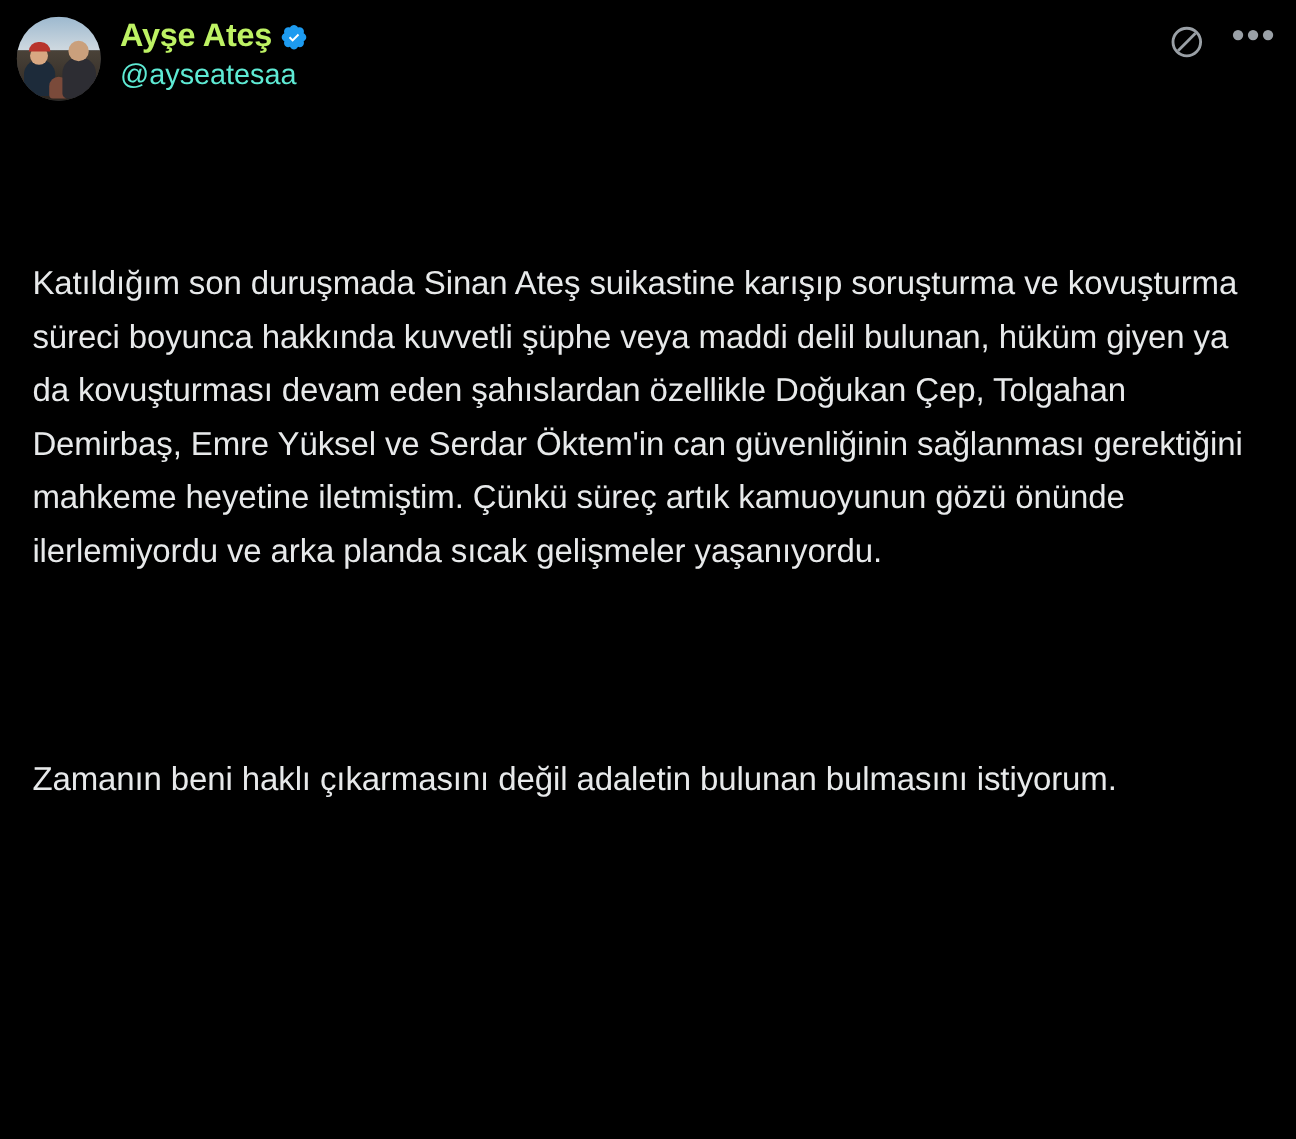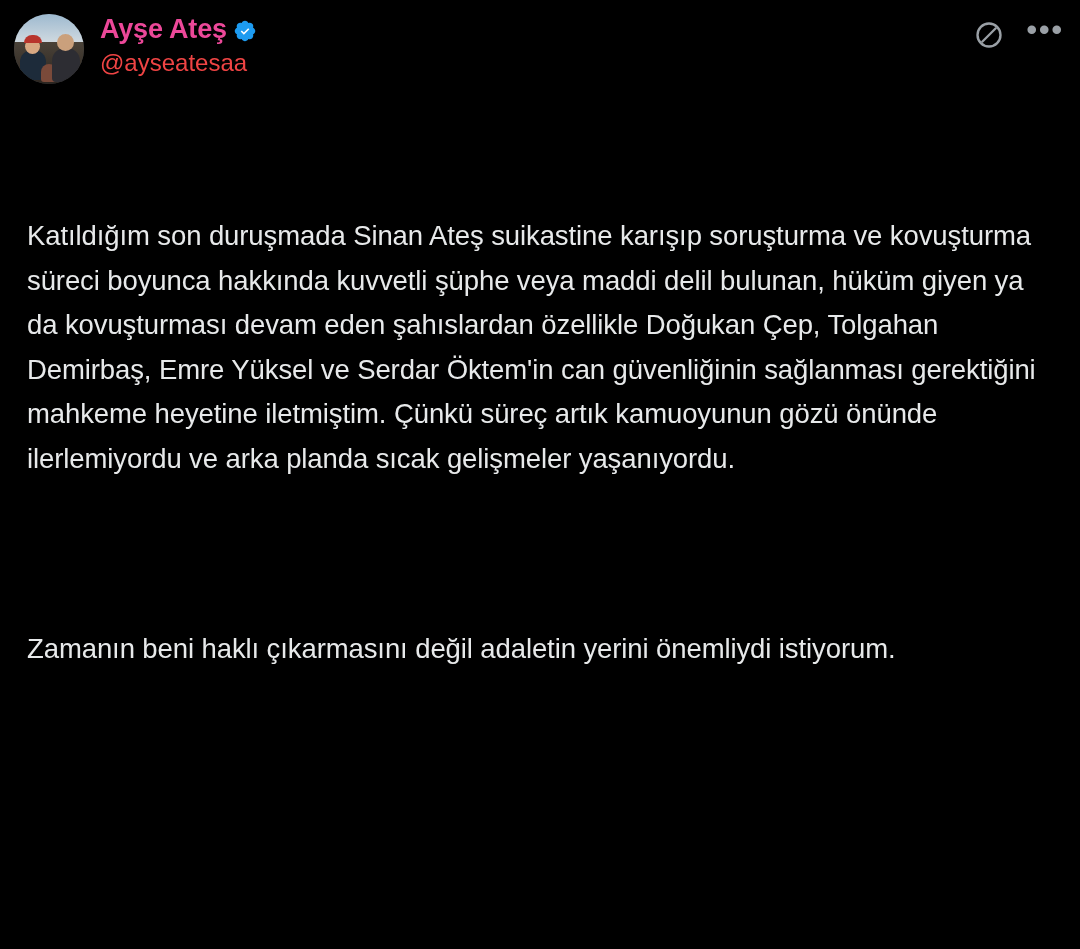--- a/index.html
+++ b/index.html
@@ -100,34 +100,34 @@
     padding-top: 2px;
   }
   .name-row {
     display: flex;
     align-items: center;
     gap: 6px;
   }
   .display-name {
     font-size: 27px;
     font-weight: bold;
-    color: #ec4899;
+    color: #bef264;
     letter-spacing: -0.2px;
     line-height: 1.15;
   }
   .verified {
     width: 24px;
     height: 24px;
     display: inline-block;
     flex: 0 0 24px;
     margin-top: 3px;
   }
   .handle {
     font-size: 24px;
-    color: #ef4444;
+    color: #5eead4;
     margin-top: 4px;
     line-height: 1.15;
   }
   .actions {
     position: absolute;
     right: 2px;
     top: 8px;
     display: flex;
     align-items: center;
     gap: 22px;
@@ -197,17 +197,17 @@
           <line x1="6.2" y1="17.8" x2="17.8" y2="6.2" stroke="#9aa0a6" stroke-width="1.9"></line>
         </svg>
       </span>
       <span class="icon-btn dots">•••</span>
     </div>
 
   </div>
 
   <div class="body">
     <p class="para">Katıldığım son duruşmada Sinan Ateş suikastine karışıp soruşturma ve kovuşturma süreci boyunca hakkında kuvvetli şüphe veya maddi delil bulunan, hüküm giyen ya da kovuşturması devam eden şahıslardan özellikle Doğukan Çep, Tolgahan Demirbaş, Emre Yüksel ve Serdar Öktem'in can güvenliğinin sağlanması gerektiğini mahkeme heyetine iletmiştim. Çünkü süreç artık kamuoyunun gözü önünde ilerlemiyordu ve arka planda sıcak gelişmeler yaşanıyordu.</p>
-    <p class="para">Zamanın beni haklı çıkarmasını değil adaletin yerini önemliydi istiyorum.</p>
+    <p class="para">Zamanın beni haklı çıkarmasını değil adaletin bulunan bulmasını istiyorum.</p>
     
   </div>
 
 </div>
 
 </body></html>

